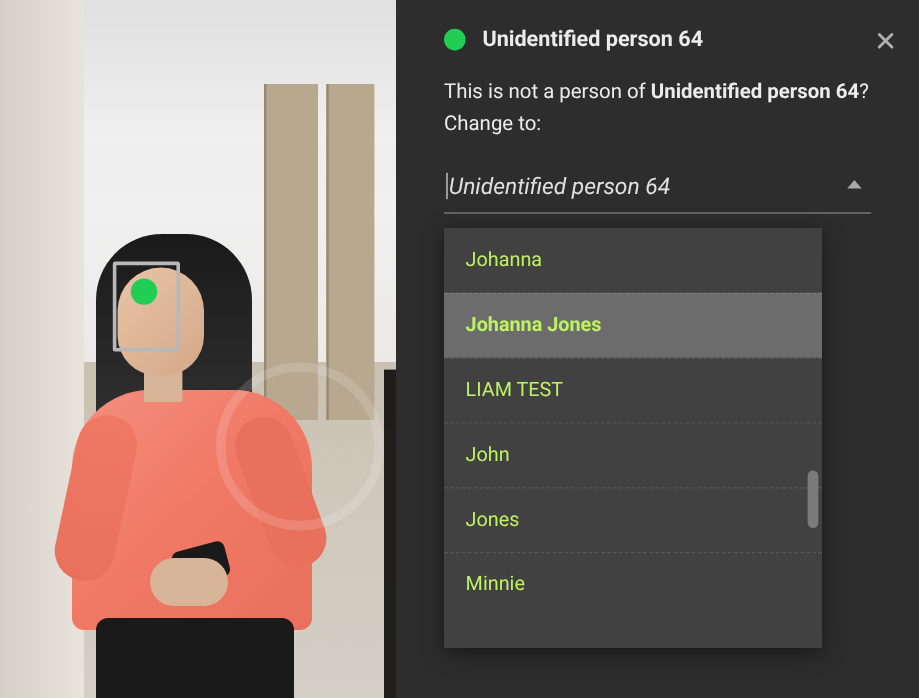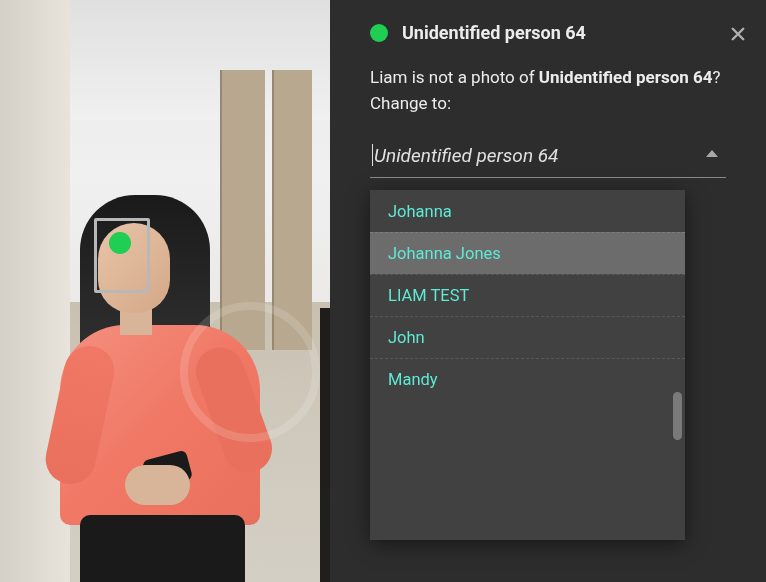--- a/index.html
+++ b/index.html
@@ -299,34 +299,35 @@
       background: #414141;
       box-shadow: 0 4px 18px rgba(0,0,0,0.5);
       overflow: hidden;
     }
     .dropdown-list {
       list-style: none;
       padding: 0;
       height: 100%;
     }
     .dropdown-item {
-      height: 42px;
+      height: 54px;
       display: flex;
       align-items: center;
       padding: 0 18px;
-      color: #5eead4;
+      color: #bef264;
       font-size: 16.5px;
       cursor: pointer;
       border-top: 1px dashed rgba(255,255,255,0.12);
     }
     .dropdown-item:first-child {
       border-top: none;
     }
     .dropdown-item.highlighted {
       background: #6c6c6c;
+      font-weight: bold;
     }
     
     .dd-scrollbar-track {
       position: absolute;
       right: 3px;
       top: 6px;
       width: 8px;
       height: 338px;
       border-radius: 4px;
     }
@@ -374,32 +375,33 @@
     <div class="status-dot"></div>
     <div class="panel-title">Unidentified person 64</div>
     <div class="close-btn">
       <svg viewBox="0 0 24 24">
         <path d="M5 5 L19 19 M19 5 L5 19" stroke="currentColor" stroke-width="3.2" stroke-linecap="round" fill="none"></path>
       </svg>
     </div>
   </div>
 
   <div class="prompt-text">
-    <span class="normal">Liam is not a photo of </span><span>Unidentified person 64</span><span class="normal">? Change to:</span>
+    <span class="normal">This is not a person of </span><span>Unidentified person 64</span><span class="normal">? Change to:</span>
   </div>
 
   <div class="select-wrap">
     <div class="select-input">Unidentified person 64</div>
     <div class="select-caret"></div>
   </div>
 </div>
 
 <div class="dropdown">
   <ul class="dropdown-list">
       <li class="dropdown-item">Johanna</li>
       <li class="dropdown-item highlighted">Johanna Jones</li>
       <li class="dropdown-item">LIAM TEST</li>
       <li class="dropdown-item">John</li>
-      <li class="dropdown-item">Mandy</li>
+      <li class="dropdown-item">Jones</li>
+      <li class="dropdown-item">Minnie</li>
     </ul>
   <div class="dd-scrollbar-track"></div>
   <div class="dd-scrollbar-thumb"></div>
 </div>
 
 </body></html>

